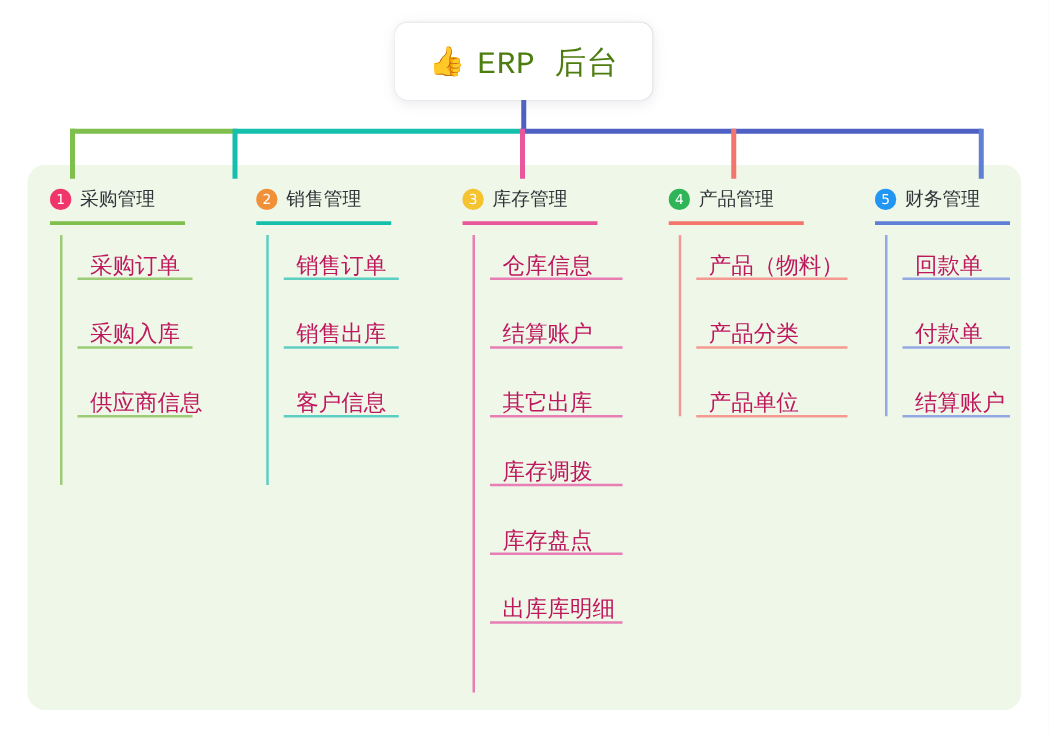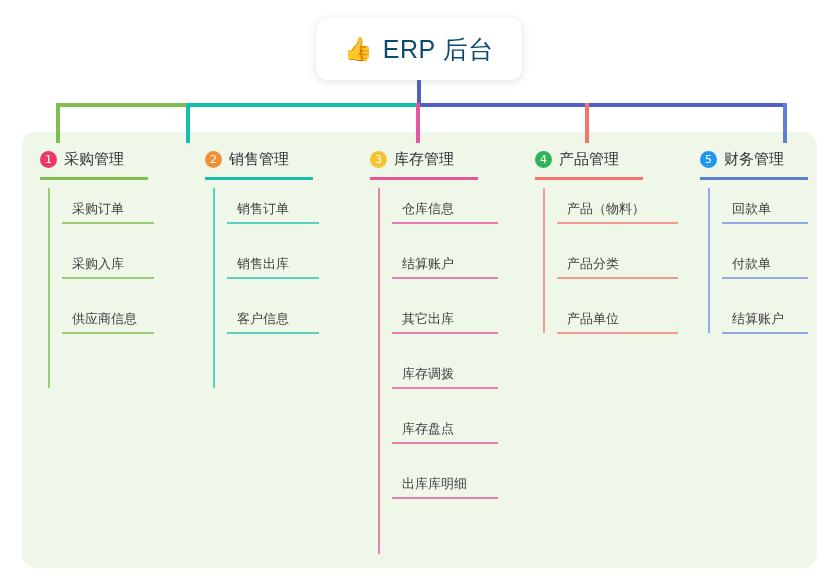--- a/index.html
+++ b/index.html
@@ -13,21 +13,21 @@
   
   .title-card{
     position:absolute;left:316px;top:18px;width:206px;height:62px;
     background:#ffffff;border-radius:10px;
     box-shadow:0 2px 10px rgba(120,130,150,.18),0 0 1px rgba(120,130,150,.30);
     display:flex;align-items:center;justify-content:center;gap:10px;
     z-index:6;
   }
   .title-emoji{font-size:23px;line-height:1;}
   .title-text{
-    font-size:25px;color:#0c4a6e;letter-spacing:.5px;white-space:nowrap;
+    font-size:25px;color:#4d7c0f;letter-spacing:.5px;white-space:nowrap;font-family:Liberation Mono, monospace;
   }
 
   
   .trunk{position:absolute;z-index:2;}
   .vline{width:4px;}
   .hseg{height:4px;}
 
   
   .panel{
     position:absolute;left:22px;top:132px;width:795px;height:436px;
@@ -44,21 +44,21 @@
   }
   .col-title{font-size:15px;color:#2f3338;white-space:nowrap;}
   .head-rule{height:3px;margin-top:7px;}
 
   
   .spine{position:absolute;width:2px;top:0;left:0;}
   .leaves{position:relative;padding-left:22px;}
   .leaf{height:55px;position:relative;}
   .leaf-label{
     position:absolute;left:10px;top:12px;
-    font-size:13px;color:#404040;white-space:nowrap;
+    font-size:18px;color:#be185d;white-space:nowrap;
   }
   .leaf-rule{position:absolute;left:0;top:34px;height:2px;}
 </style>
 </head>
 <body>
 
 <div id="root">
 
   <div class="panel"></div>
 

